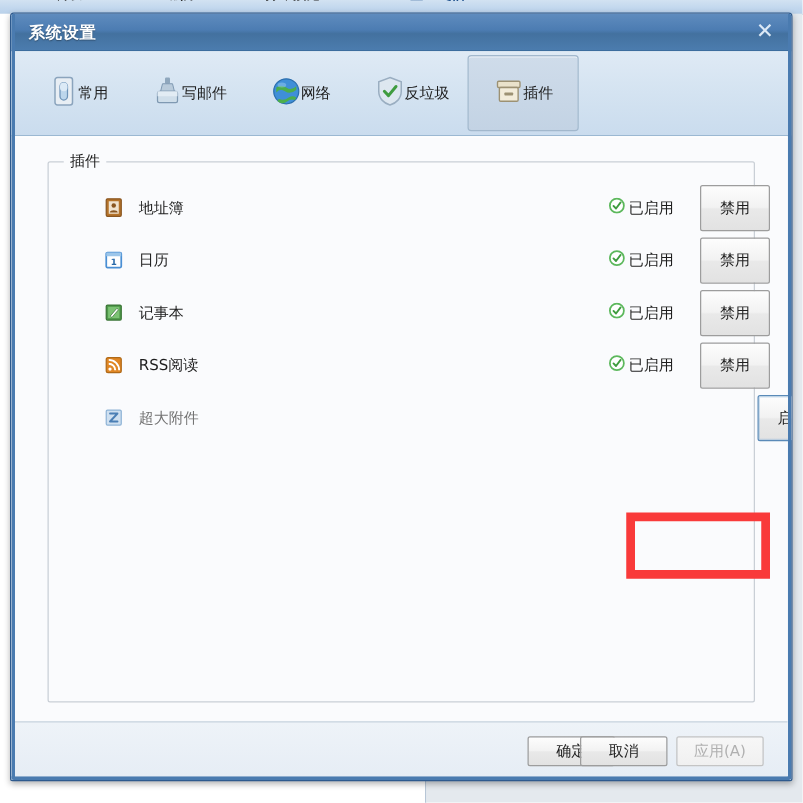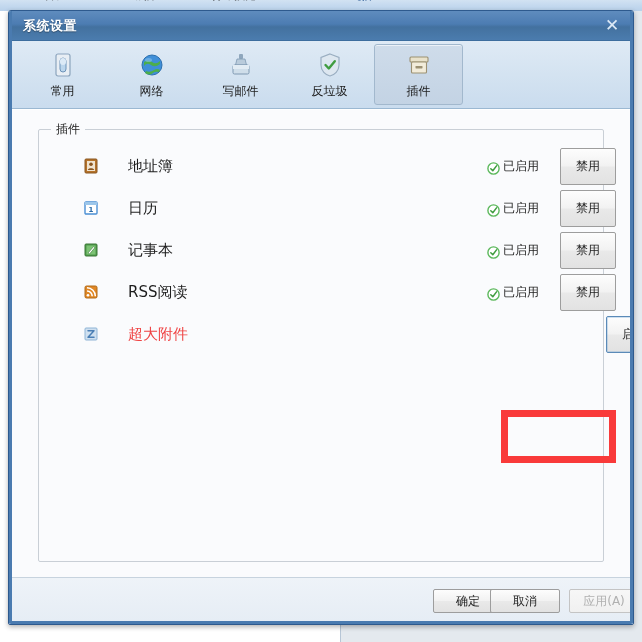--- a/index.html
+++ b/index.html
@@ -122,21 +122,21 @@
     display: flex;
     align-items: stretch;
     padding-left: 9px;
     box-sizing: border-box;
   }
   .tab {
     width: 89px;
     margin-top: 3px;
     margin-bottom: 3px;
     display: flex;
-    flex-direction: column;
+    flex-direction: row;
     align-items: center;
     justify-content: center;
     cursor: pointer;
     border: 1px solid transparent;
     border-radius: 3px;
     box-sizing: border-box;
   }
   .tab.selected {
     background: linear-gradient(to bottom, #cfdcea 0%, #c3d3e4 100%);
     border: 1px solid #a2b8cd;
@@ -207,32 +207,32 @@
     box-sizing: border-box;
     font-size: 9px;
     line-height: 14px;
     text-align: center;
     color: #ffffff;
     font-weight: bold;
     overflow: hidden;
   }
   .pl-name {
     position: absolute;
-    left: 89px;
-    font-size: 15px;
+    left: 72px;
+    font-size: 12px;
     color: #1d1d1d;
   }
-  .pl-name.disabled { color: #ef4444; }
+  .pl-name.disabled { color: #737373; }
   .pl-status {
     position: absolute;
     left: 448px;
     font-size: 12px;
     color: #1d1d1d;
     display: flex;
-    align-items: flex-end;
+    align-items: flex-start;
     white-space: nowrap;
   }
   .check-icon {
     width: 13px; height: 13px;
     margin-right: 3px;
     display: inline-block;
   }
   .pl-action {
     position: absolute;
     left: 521px;
@@ -291,23 +291,23 @@
     font-family: "DejaVu Sans", "Liberation Sans", sans-serif;
     padding: 0;
     line-height: 22px;
   }
   .footer-btn.disabled {
     color: #b0b0b0;
     border-color: #c4c4c4;
     background: linear-gradient(to bottom, #f7f7f7 0%, #f0f0f0 100%);
     cursor: default;
   }
-  #btn-ok { left: 421px; }
-  #btn-cancel { left: 478px; }
-  #btn-apply { left: 557px; }
+  #btn-ok { left: 410px; }
+  #btn-cancel { left: 452px; }
+  #btn-apply { left: 529px; }
 </style>
 </head>
 <body>
 
 <div id="app-bg">
   <div id="bg-toolbar">
     <span class="bg-tool-glyph" style="left:18px;">➭</span>
     <span class="bg-tool-item" style="left:44px;">转发</span>
     <span class="bg-tool-glyph" style="left:110px;">✄</span>
     <span class="bg-tool-item" style="left:136px;">删除</span>
@@ -338,40 +338,40 @@
           <rect x="9" y="6" width="6" height="7" rx="3" fill="#dceaf6"></rect>
         </svg>
       </span>
       <span class="tab-label">常用</span>
     </div>
 
 
     <div class="tab">
       <span class="tab-icon">
         <svg width="24" height="26" viewBox="0 0 24 26">
+          <rect x="10" y="2" width="4" height="5" rx="1" fill="#8fa7bd"></rect>
+          <path d="M8 7 h8 l1.5 6 h-11 Z" fill="#b9cbdb" stroke="#7f99b2" stroke-width="0.8"></path>
+          <rect x="4" y="13" width="16" height="9" rx="1.5" fill="#cfdeea" stroke="#7f99b2" stroke-width="1"></rect>
+          <rect x="4" y="13" width="16" height="4" fill="#e2ecf4"></rect>
+        </svg>
+      </span>
+      <span class="tab-label">写邮件</span>
+    </div>
+
+    <div class="tab">
+      <span class="tab-icon">
+        <svg width="24" height="26" viewBox="0 0 24 26">
           <circle cx="12" cy="13" r="10" fill="#3f8fd8"></circle>
           <circle cx="12" cy="13" r="10" fill="none" stroke="#2c6fae" stroke-width="1"></circle>
           <path d="M4 10 q4 -3 8 0 q4 3 8 -1 l0 3 q-5 4 -9 1 q-4 -3 -7 1 Z" fill="#4cae4c"></path>
           <path d="M6 19 q4 2 8 -1 q3 -2 6 0 l-1 2 q-4 -1 -6 1 q-4 3 -8 0 Z" fill="#4cae4c"></path>
           <ellipse cx="8.5" cy="8" rx="3.5" ry="2" fill="#8fc6ef" opacity="0.55"></ellipse>
         </svg>
       </span>
       <span class="tab-label">网络</span>
-    </div>
-
-    <div class="tab">
-      <span class="tab-icon">
-        <svg width="24" height="26" viewBox="0 0 24 26">
-          <rect x="10" y="2" width="4" height="5" rx="1" fill="#8fa7bd"></rect>
-          <path d="M8 7 h8 l1.5 6 h-11 Z" fill="#b9cbdb" stroke="#7f99b2" stroke-width="0.8"></path>
-          <rect x="4" y="13" width="16" height="9" rx="1.5" fill="#cfdeea" stroke="#7f99b2" stroke-width="1"></rect>
-          <rect x="4" y="13" width="16" height="4" fill="#e2ecf4"></rect>
-        </svg>
-      </span>
-      <span class="tab-label">写邮件</span>
     </div>
 
     <div class="tab">
       <span class="tab-icon">
         <svg width="24" height="26" viewBox="0 0 24 26">
           <path d="M12 2 L21 5.5 V13 C21 19 16.5 22.8 12 24 C7.5 22.8 3 19 3 13 V5.5 Z" fill="#dde7f0" stroke="#9aaec1" stroke-width="1.2"></path>
           <path d="M7.5 13 L10.8 16.5 L16.8 9.2" fill="none" stroke="#3f9c3f" stroke-width="2.4" stroke-linecap="round" stroke-linejoin="round"></path>
         </svg>
       </span>
       <span class="tab-label">反垃圾</span>

